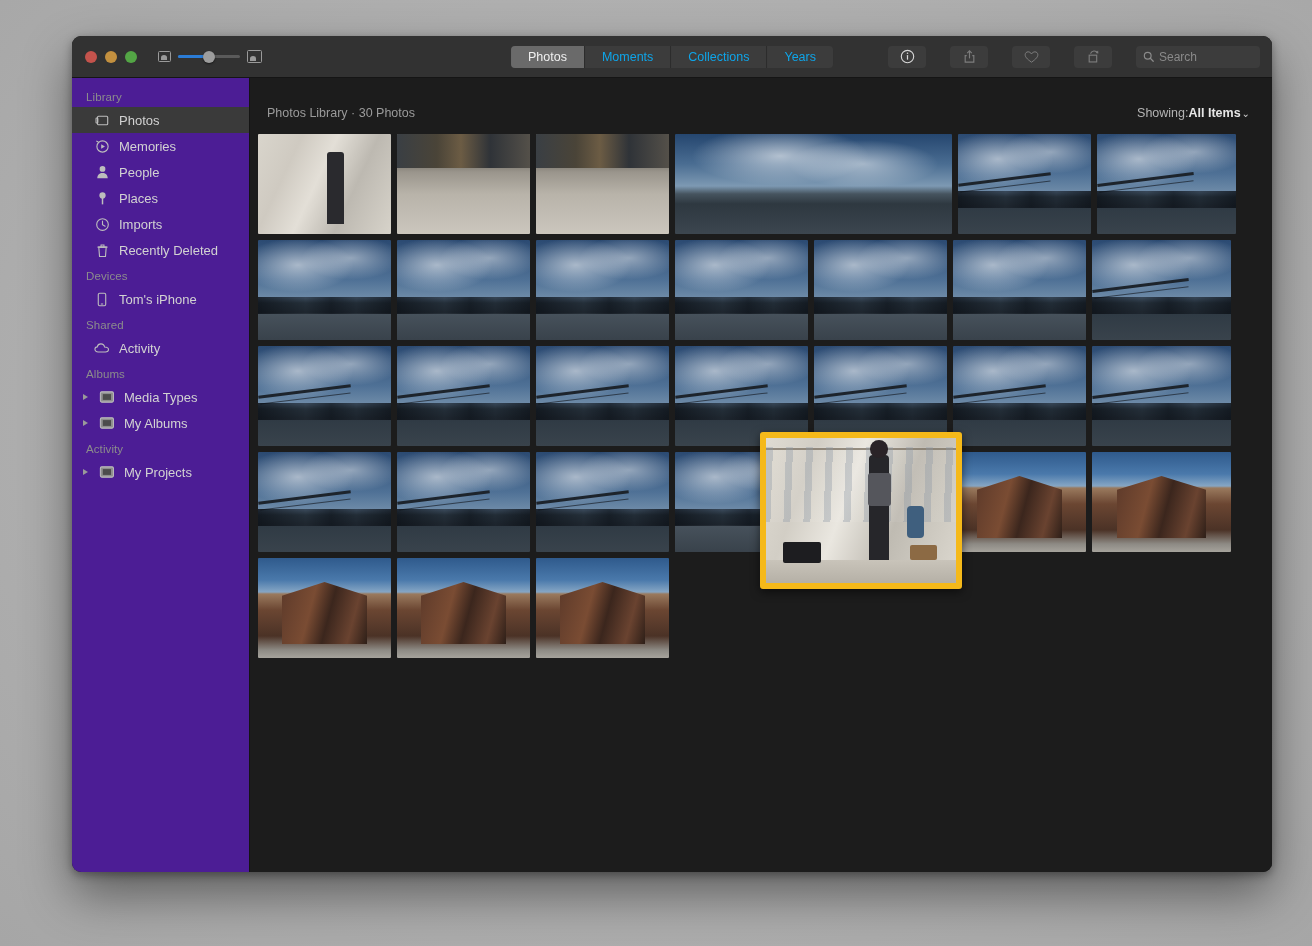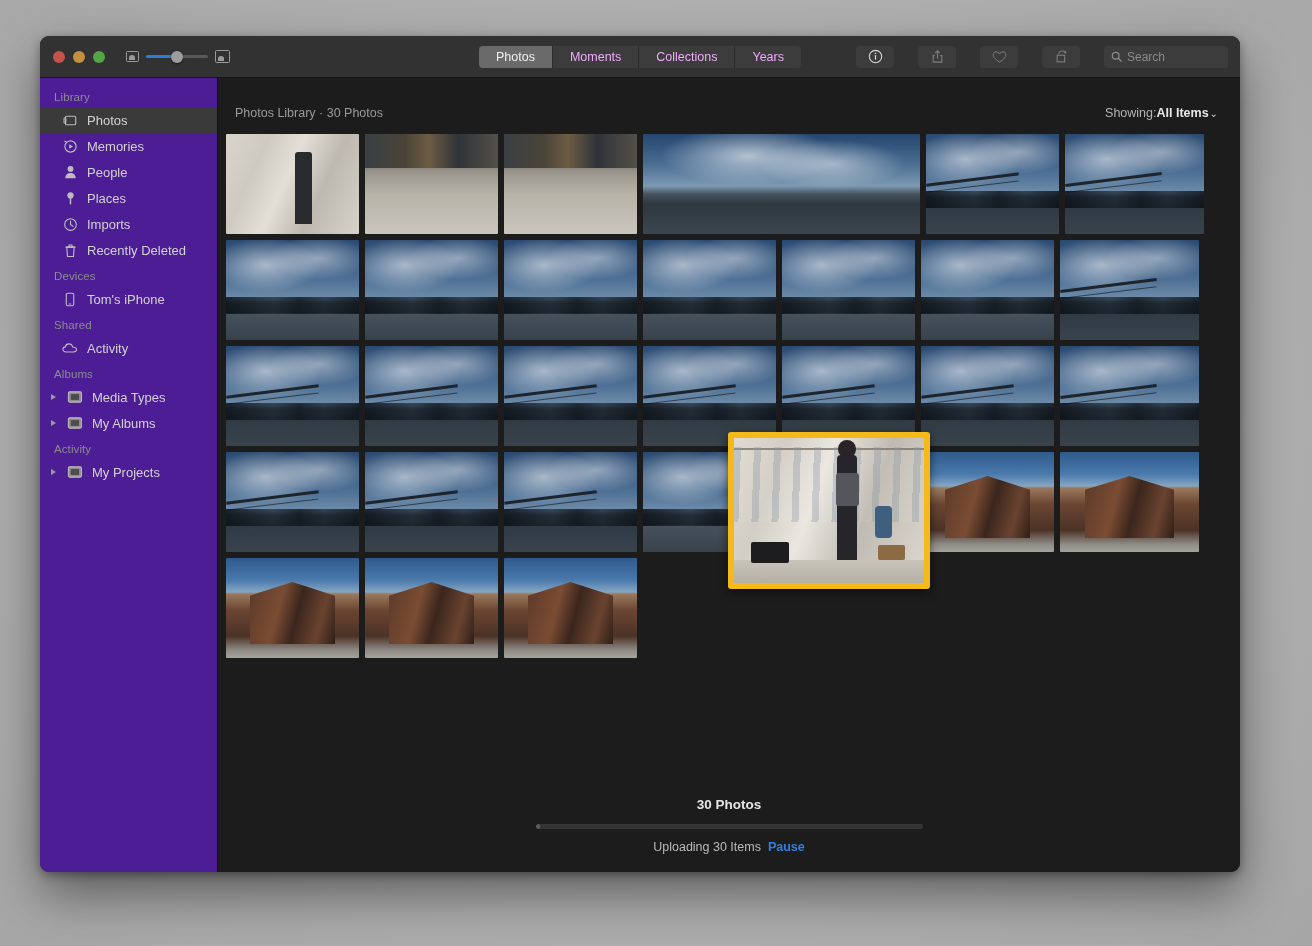--- a/index.html
+++ b/index.html
@@ -10,21 +10,21 @@
     overflow: hidden;
   }
   body {
     background: radial-gradient(ellipse at 50% 45%, #bcbcbc 0%, #b0b0b0 55%, #a6a6a6 100%);
     position: relative;
   }
 
   
   #window {
     position: absolute;
-    left: 40px; top: 36px;
+    left: 72px; top: 36px;
     width: 1200px; height: 836px;
     background: #1e1e1e;
     border-radius: 9px;
     box-shadow: 0 22px 50px rgba(0,0,0,.46), 0 3px 10px rgba(0,0,0,.35);
     overflow: hidden;
     display: flex;
     flex-direction: column;
   }
 
   
@@ -95,21 +95,21 @@
     transform: translateX(-50%);
     display: flex;
     background: #3c3c3c;
     border-radius: 4px;
     overflow: hidden;
     height: 22px;
   }
   #segmented .seg {
     padding: 0 17px;
     font-size: 12.5px;
-    color: #f0abfc;
+    color: #0ea5e9;
     display: flex; align-items: center;
     border-right: 1px solid #2d2d2d;
     white-space: nowrap;
   }
   #segmented .seg:last-child { border-right: 0; }
   #segmented .seg.active {
     background: #6a6a6a;
     color: #f0f0f0;
   }
 
@@ -678,26 +678,16 @@
           <div class="bar"></div>
           <div class="hang"></div>
           <div class="sitter"></div>
           <div class="person"></div>
           <div class="ground"></div>
           <div class="sq"></div>
           <div class="sq2"></div>
         </div>
       </div>
 
-      <div id="footer">
-        <div id="count">30 Photos</div>
-        <div id="progress">
-          <div class="pfill" style="width: 1.2%;"></div>
-        </div>
-        <div id="uprow">
-          <span id="uptext">Uploading 30 Items</span>
-          <span id="pause">Pause</span>
-        </div>
-      </div>
 
     </div>
   </div>
 </div>
 
 </body></html>

